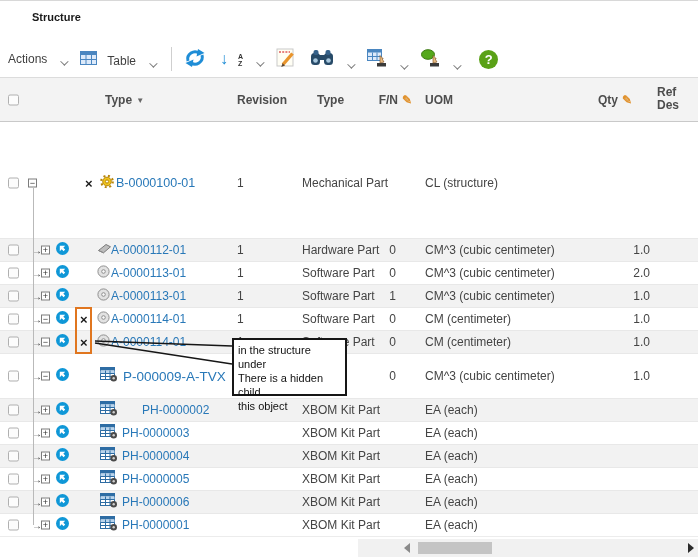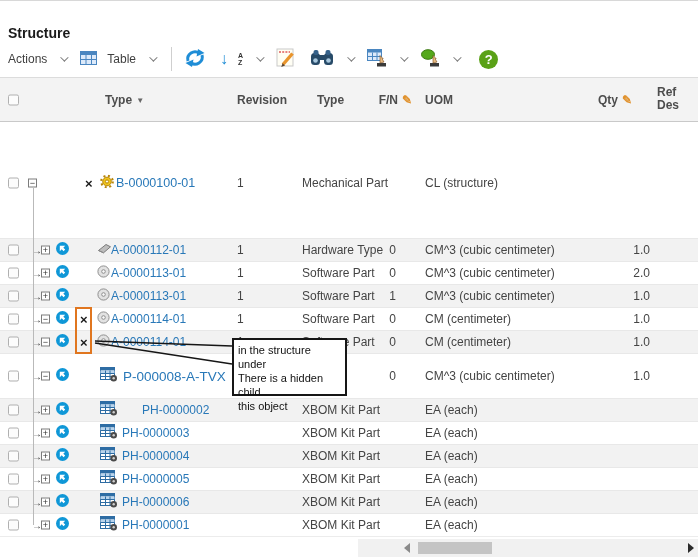--- a/index.html
+++ b/index.html
@@ -3,24 +3,24 @@
 <meta charset="utf-8">
 <style>
   * { margin:0; padding:0; box-sizing:border-box; }
   html,body { background:#fff; }
   body { font-family:"Liberation Sans", sans-serif; color:#444; }
   #app {
     position:relative; width:698px; height:560px; background:#fff;
     overflow:hidden; border-top:1px solid #d8d8d8; font-size:12px;
   }
   
-  .title { padding:24px 0 0 8px; height:40px; font-size:14px; font-weight:bold; color:#1a1a1a; }
+  .title { padding:10px 0 0 8px; height:40px; font-size:11px; font-weight:bold; color:#1a1a1a;margin-left:24px; }
   
   .toolbar { height:37px; display:flex; align-items:center; padding-left:8px; border-bottom:1px solid #dcdcdc; }
-  .tbtn { display:flex; align-items:center; gap:10px; cursor:pointer; color:#3f3f3f; margin-right:14px; }
+  .tbtn { display:flex; align-items:flex-end; gap:10px; cursor:pointer; color:#3f3f3f; margin-right:14px; }
   .chev { width:6px; height:6px; border-right:1.6px solid #7a7a7a; border-bottom:1.6px solid #7a7a7a;
           transform:rotate(45deg) translateY(-2px); display:inline-block; margin-left:3px; }
   .tsep { width:1px; height:24px; background:#cfcfcf; margin:0 12px 0 2px; }
   .sorttxt { display:flex; flex-direction:column; font-size:7px; font-weight:bold; color:#333; line-height:7px; }
   .sortarrow { color:#1f8dd6; font-size:16px; font-weight:bold; line-height:16px; }
   .helpdot { width:19px; height:19px; border-radius:50%; background:#5aa117; color:#fff;
              font-weight:bold; font-size:13px; text-align:center; line-height:19px; }
   
   .thead { position:relative; height:44px; background:#f3f3f3; border-bottom:1px solid #c9c9c9; }
   .hcell { position:absolute; top:50%; transform:translateY(-50%); font-weight:bold; color:#4d4d4d; white-space:nowrap; }
@@ -180,21 +180,21 @@
         <span class="acell muse" style="left: 56px;"><svg width="13" height="13">
             <circle cx="6.5" cy="6.5" r="6.5" fill="#0f97d7"></circle>
             <path d="M3.8 9.2 L3.8 3.8 L9.2 3.8 L7.3 5.7 L9.2 7.6 L7.6 9.2 L5.7 7.3 Z" fill="#fff"></path>
           </svg></span>
         <span class="acell" style="left: 97px;"><svg width="15" height="11">
             <polygon points="1.5,7.5 9,1.5 13.5,3.8 6.5,9.8" fill="#bdbdbd" stroke="#7a7a7a"></polygon>
             <line x1="6.5" y1="9.8" x2="1.5" y2="7.5" stroke="#8a8a8a"></line>
           </svg></span>
         <a class="acell plink" style="left: 111px;">A-0000112-01</a>
         <span class="acell" style="left: 237px;">1</span>
-        <span class="acell" style="left: 302px;">Hardware Type</span>
+        <span class="acell" style="left: 302px;">Hardware Part</span>
         <span class="acell" style="left: 368px; width: 28px; text-align: right;">0</span>
         <span class="acell" style="left: 425px;">CM^3 (cubic centimeter)</span>
         <span class="acell" style="left: 606px; width: 44px; text-align: right;">1.0</span>
       </div>
       <div class="row normal">
         <span class="cb"></span>
         <span class="acell treearrow" style="left: 32px;">→</span>
         <span class="acell expandbox" style="left: 41px;">+</span>
         <span class="acell muse" style="left: 56px;"><svg width="13" height="13">
             <circle cx="6.5" cy="6.5" r="6.5" fill="#0f97d7"></circle>
@@ -282,21 +282,21 @@
             <rect x="0.5" y="0.5" width="14" height="12" fill="#fff" stroke="#2e6da4"></rect>
             <rect x="0.5" y="0.5" width="14" height="3" fill="#2e6da4"></rect>
             <rect x="0.5" y="3.5" width="14" height="3" fill="#b9d4ec"></rect>
             <line x1="5.5" y1="3.5" x2="5.5" y2="12.5" stroke="#2e6da4"></line>
             <line x1="10" y1="3.5" x2="10" y2="12.5" stroke="#2e6da4"></line>
             <line x1="0.5" y1="6.5" x2="14.5" y2="6.5" stroke="#2e6da4"></line>
             <line x1="0.5" y1="9.5" x2="14.5" y2="9.5" stroke="#2e6da4"></line>
             <circle cx="13.7" cy="11.3" r="3.3" fill="#4a4a4a"></circle>
             <circle cx="13.7" cy="11.3" r="1.2" fill="#cfcfcf"></circle>
           </svg></span>
-        <a class="acell plink" style="left: 123px;">P-000008-A-TVX</a>
+        <a class="acell plink" style="left: 123px;">P-000009-A-TVX</a>
         <span class="acell" style="left: 237px;"></span>
         <span class="acell" style="left: 302px;"></span>
         <span class="acell" style="left: 368px; width: 28px; text-align: right;">0</span>
         <span class="acell" style="left: 425px;">CM^3 (cubic centimeter)</span>
         <span class="acell" style="left: 606px; width: 44px; text-align: right;">1.0</span>
       </div>
       <div class="row normal stripe">
         <span class="cb"></span>
         <span class="acell treearrow" style="left: 32px;">→</span>
         <span class="acell expandbox" style="left: 41px;">+</span>

